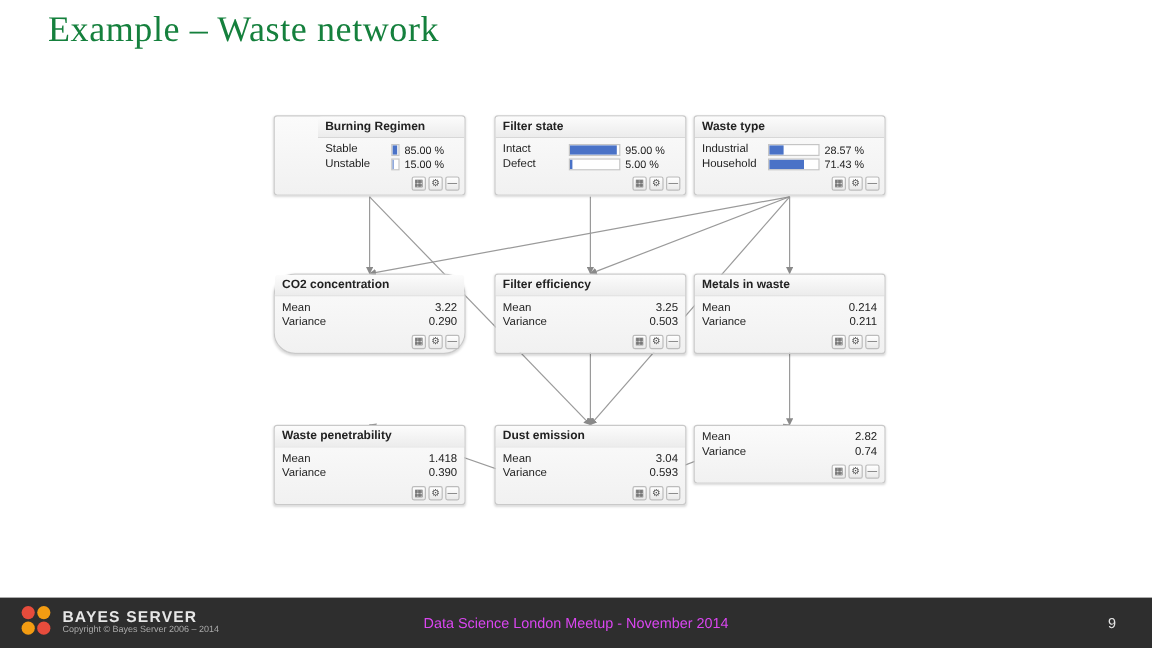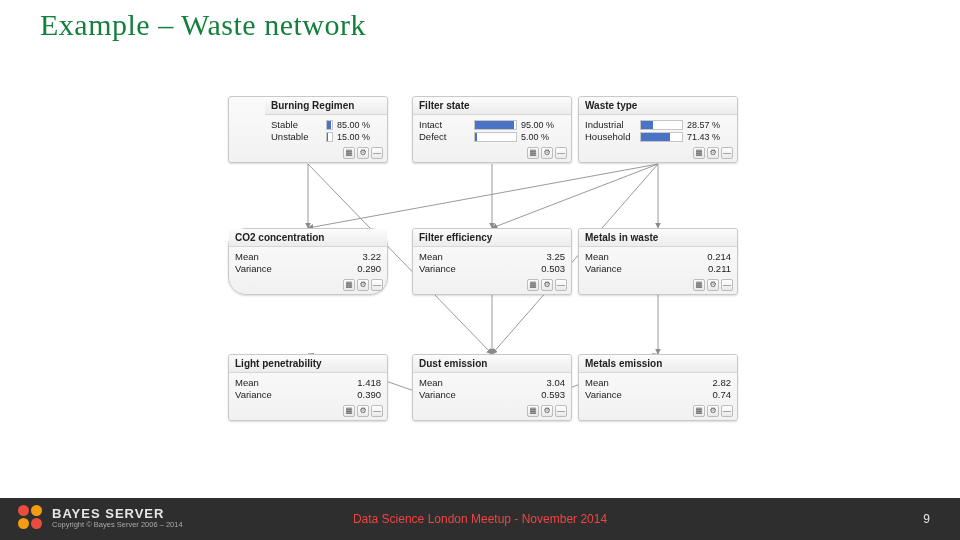--- a/index.html
+++ b/index.html
@@ -151,21 +151,21 @@
   }
   .brand .copy {
     font-size: 7.5px;
     color: #aaa;
   }
   .ftext {
     position: absolute;
     left: 50%;
     transform: translateX(-50%);
     font-size: 12px;
-    color: #ef4444;
+    color: #d946ef;
   }
   .pagenum {
     position: absolute;
     right: 30px;
     font-size: 12px;
     color: #e6e6e6;
   }
 </style>
 </head>
 <body>
@@ -314,21 +314,21 @@
             <span class="val">0.211</span>
           </div>
         </div>
         <div class="ftr">
           <div class="ibtn">▦</div>
           <div class="ibtn">⚙</div>
           <div class="ibtn">—</div>
         </div>
       </div>
       <div class="node" style="left: 228px; top: 354px;">
-        <div class="hdr">Light penetrability</div>
+        <div class="hdr">Waste penetrability</div>
         <div class="body">
           <div class="row">
             <span class="lbl">Mean</span>
             <span class="val">1.418</span>
           </div>
           <div class="row">
             <span class="lbl">Variance</span>
             <span class="val">0.390</span>
           </div>
         </div>
@@ -350,21 +350,20 @@
             <span class="val">0.593</span>
           </div>
         </div>
         <div class="ftr">
           <div class="ibtn">▦</div>
           <div class="ibtn">⚙</div>
           <div class="ibtn">—</div>
         </div>
       </div>
       <div class="node" style="left: 578px; top: 354px;">
-        <div class="hdr">Metals emission</div>
         <div class="body">
           <div class="row">
             <span class="lbl">Mean</span>
             <span class="val">2.82</span>
           </div>
           <div class="row">
             <span class="lbl">Variance</span>
             <span class="val">0.74</span>
           </div>
         </div>

